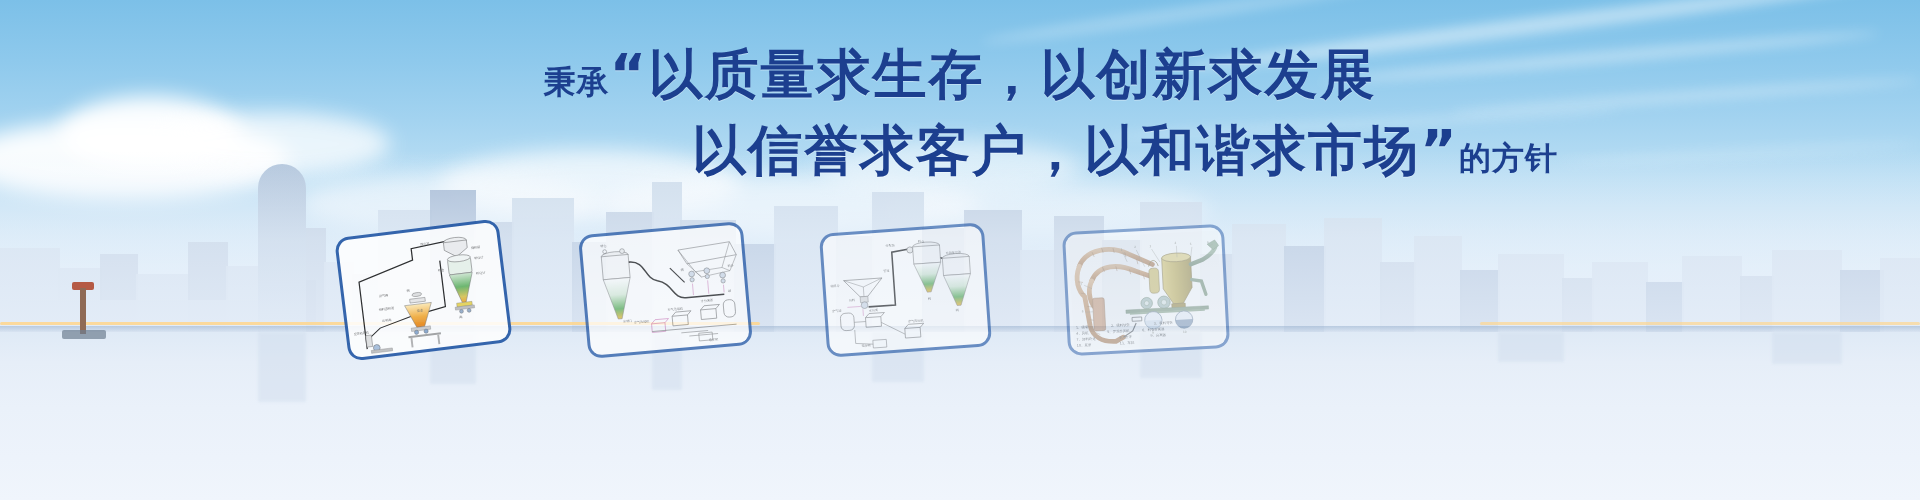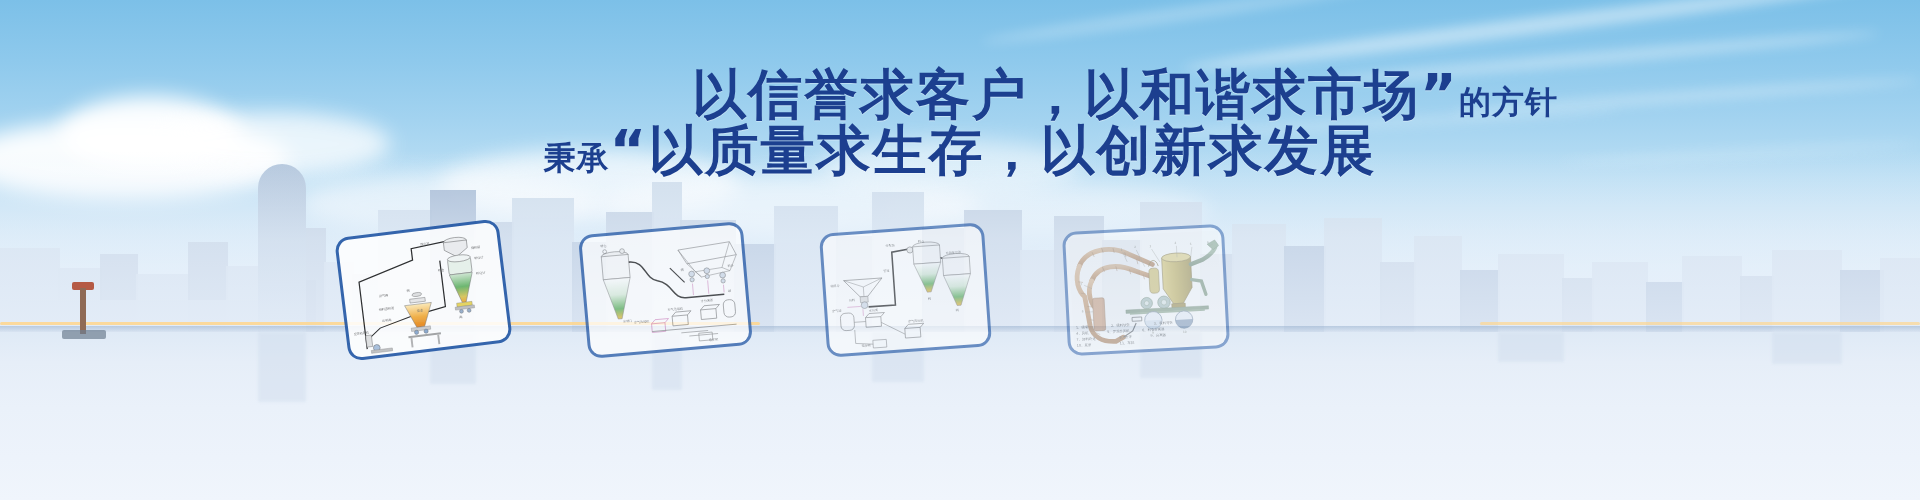--- a/index.html
+++ b/index.html
@@ -188,25 +188,25 @@
     <div class="refl" style="left:872px;width:52px;height:50px;"></div>
     <div class="refl" style="left:1140px;width:62px;height:46px;"></div>
     <div class="refl" style="left:1498px;width:66px;height:30px;"></div>
     <div class="refl" style="left:1772px;width:70px;height:32px;"></div>
   </div>
   <div class="buoy-top"></div>
   <div class="buoy"></div>
   <div class="buoy-base"></div>
 
   <div class="headline">
+    <div class="line line1">
+      <span class="small">秉承</span><span class="big quote">“</span><span class="big">以质量求生存，以创新求发展</span>
+    </div>
     <div class="line line2">
       <span class="big">以信誉求客户，以和谐求市场</span><span class="big quote">”</span><span class="small">的方针</span>
-    </div>
-    <div class="line line1">
-      <span class="small">秉承</span><span class="big quote">“</span><span class="big">以质量求生存，以创新求发展</span>
     </div>
   </div>
 
   <div class="cards">
 
     <div class="card c1">
       <svg class="diagram" viewBox="0 0 159 118">
         <rect width="159" height="118" fill="#fff"></rect>
         <path d="M14 112 L14 42 L72 26 L72 14 L118 10" fill="none" stroke="#111" stroke-width="1.3"></path>
         <path d="M100 30 L100 78 L63 84" fill="none" stroke="#111" stroke-width="1.3"></path>

